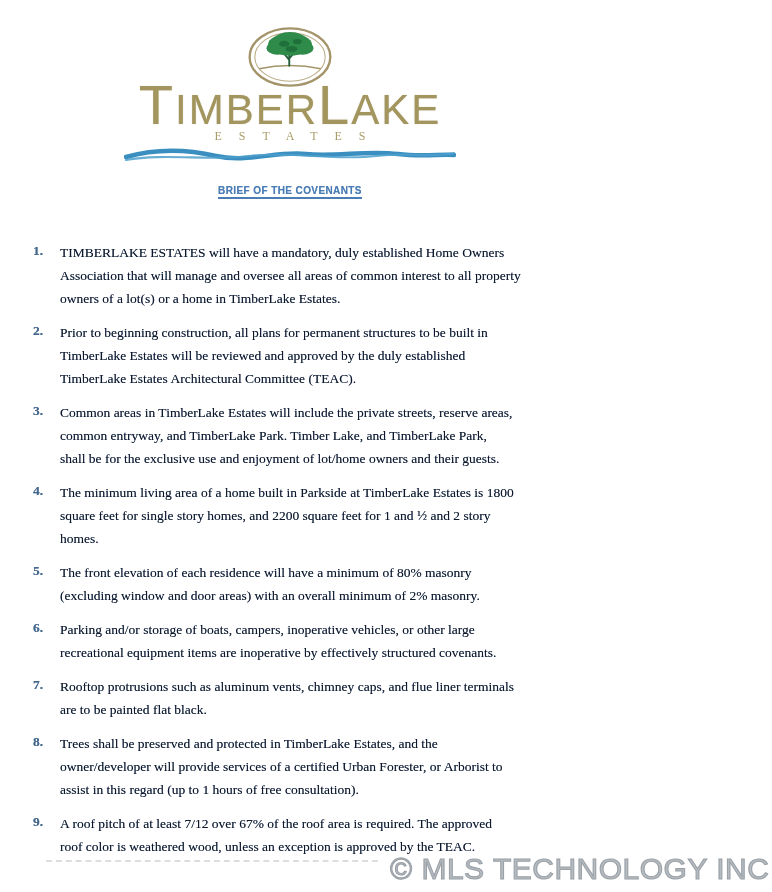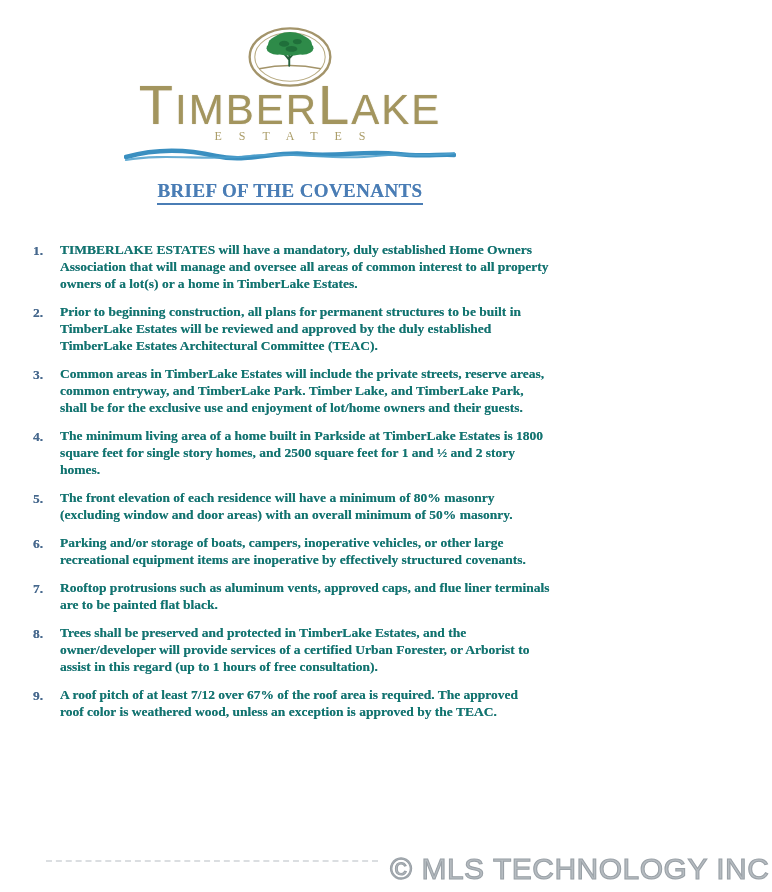--- a/index.html
+++ b/index.html
@@ -40,23 +40,23 @@
     color: #ab9d68;
     letter-spacing: 17px;
     text-indent: 17px;
     font-family: "Liberation Serif", serif;
   }
   .wave { display: block; margin: 2px auto 0; }
 
   .doc-title-wrap { margin-top: 16px; }
   .doc-title {
     display: inline-block;
-    font-family: Liberation Serif, serif;
+    font-family: Liberation Sans, sans-serif;
     font-weight: bold;
-    font-size: 19px;
+    font-size: 10px;
     letter-spacing: 0.4px;
     color: #4a7db5;
     border-bottom: 2px solid #4a7db5;
     padding-bottom: 1px;
     text-shadow: 0 0 0.5px rgba(74,125,181,.7);
   }
 
   
   .covenants {
     position: absolute;
@@ -73,24 +73,24 @@
     flex: 0 0 27px;
     font-weight: bold;
     font-size: 13.5px;
     line-height: 19px;
     color: #46688d;
     text-shadow: 0 0 0.5px rgba(70,104,141,.7);
   }
   .cov-text {
     flex: 1;
     white-space: pre-line;
-    font-weight: bold;
+    font-weight: normal;
     font-size: 13.5px;
-    line-height: 17px;
-    color: #0f766e;
+    line-height: 23px;
+    color: #0f172a;
     text-shadow: 0 0 0.5px rgba(70,104,141,.7);
   }
 
   
   .scan-line {
     position: absolute;
     top: 860px;
     left: 46px;
     width: 332px;
     border-top: 2px dashed #d3d7da;
@@ -165,36 +165,36 @@
     </li>
     <li>
       <span class="cov-num">3.</span>
       <span class="cov-text">Common areas in TimberLake Estates will include the private streets, reserve areas,
 common entryway, and TimberLake Park.  Timber Lake, and TimberLake Park,
 shall be for the exclusive use and enjoyment of lot/home owners and their guests.</span>
     </li>
     <li>
       <span class="cov-num">4.</span>
       <span class="cov-text">The minimum living area of a home built in Parkside at TimberLake Estates is 1800
-square feet for single story homes, and 2500 square feet for 1 and ½ and 2 story
+square feet for single story homes, and 2200 square feet for 1 and ½ and 2 story
 homes.</span>
     </li>
     <li>
       <span class="cov-num">5.</span>
       <span class="cov-text">The front elevation of each residence will have a minimum of 80% masonry
-(excluding window and door areas) with an overall minimum of 50% masonry.</span>
+(excluding window and door areas) with an overall minimum of 2% masonry.</span>
     </li>
     <li>
       <span class="cov-num">6.</span>
       <span class="cov-text">Parking and/or storage of boats, campers, inoperative vehicles, or other large
 recreational equipment items are inoperative by effectively structured covenants.</span>
     </li>
     <li>
       <span class="cov-num">7.</span>
-      <span class="cov-text">Rooftop protrusions such as aluminum vents, approved caps, and flue liner terminals
+      <span class="cov-text">Rooftop protrusions such as aluminum vents, chimney caps, and flue liner terminals
 are to be painted flat black.</span>
     </li>
     <li>
       <span class="cov-num">8.</span>
       <span class="cov-text">Trees shall be preserved and protected in TimberLake Estates, and the
 owner/developer will provide services of a certified Urban Forester, or Arborist to
 assist in this regard (up to 1 hours of free consultation).</span>
     </li>
     <li>
       <span class="cov-num">9.</span>

